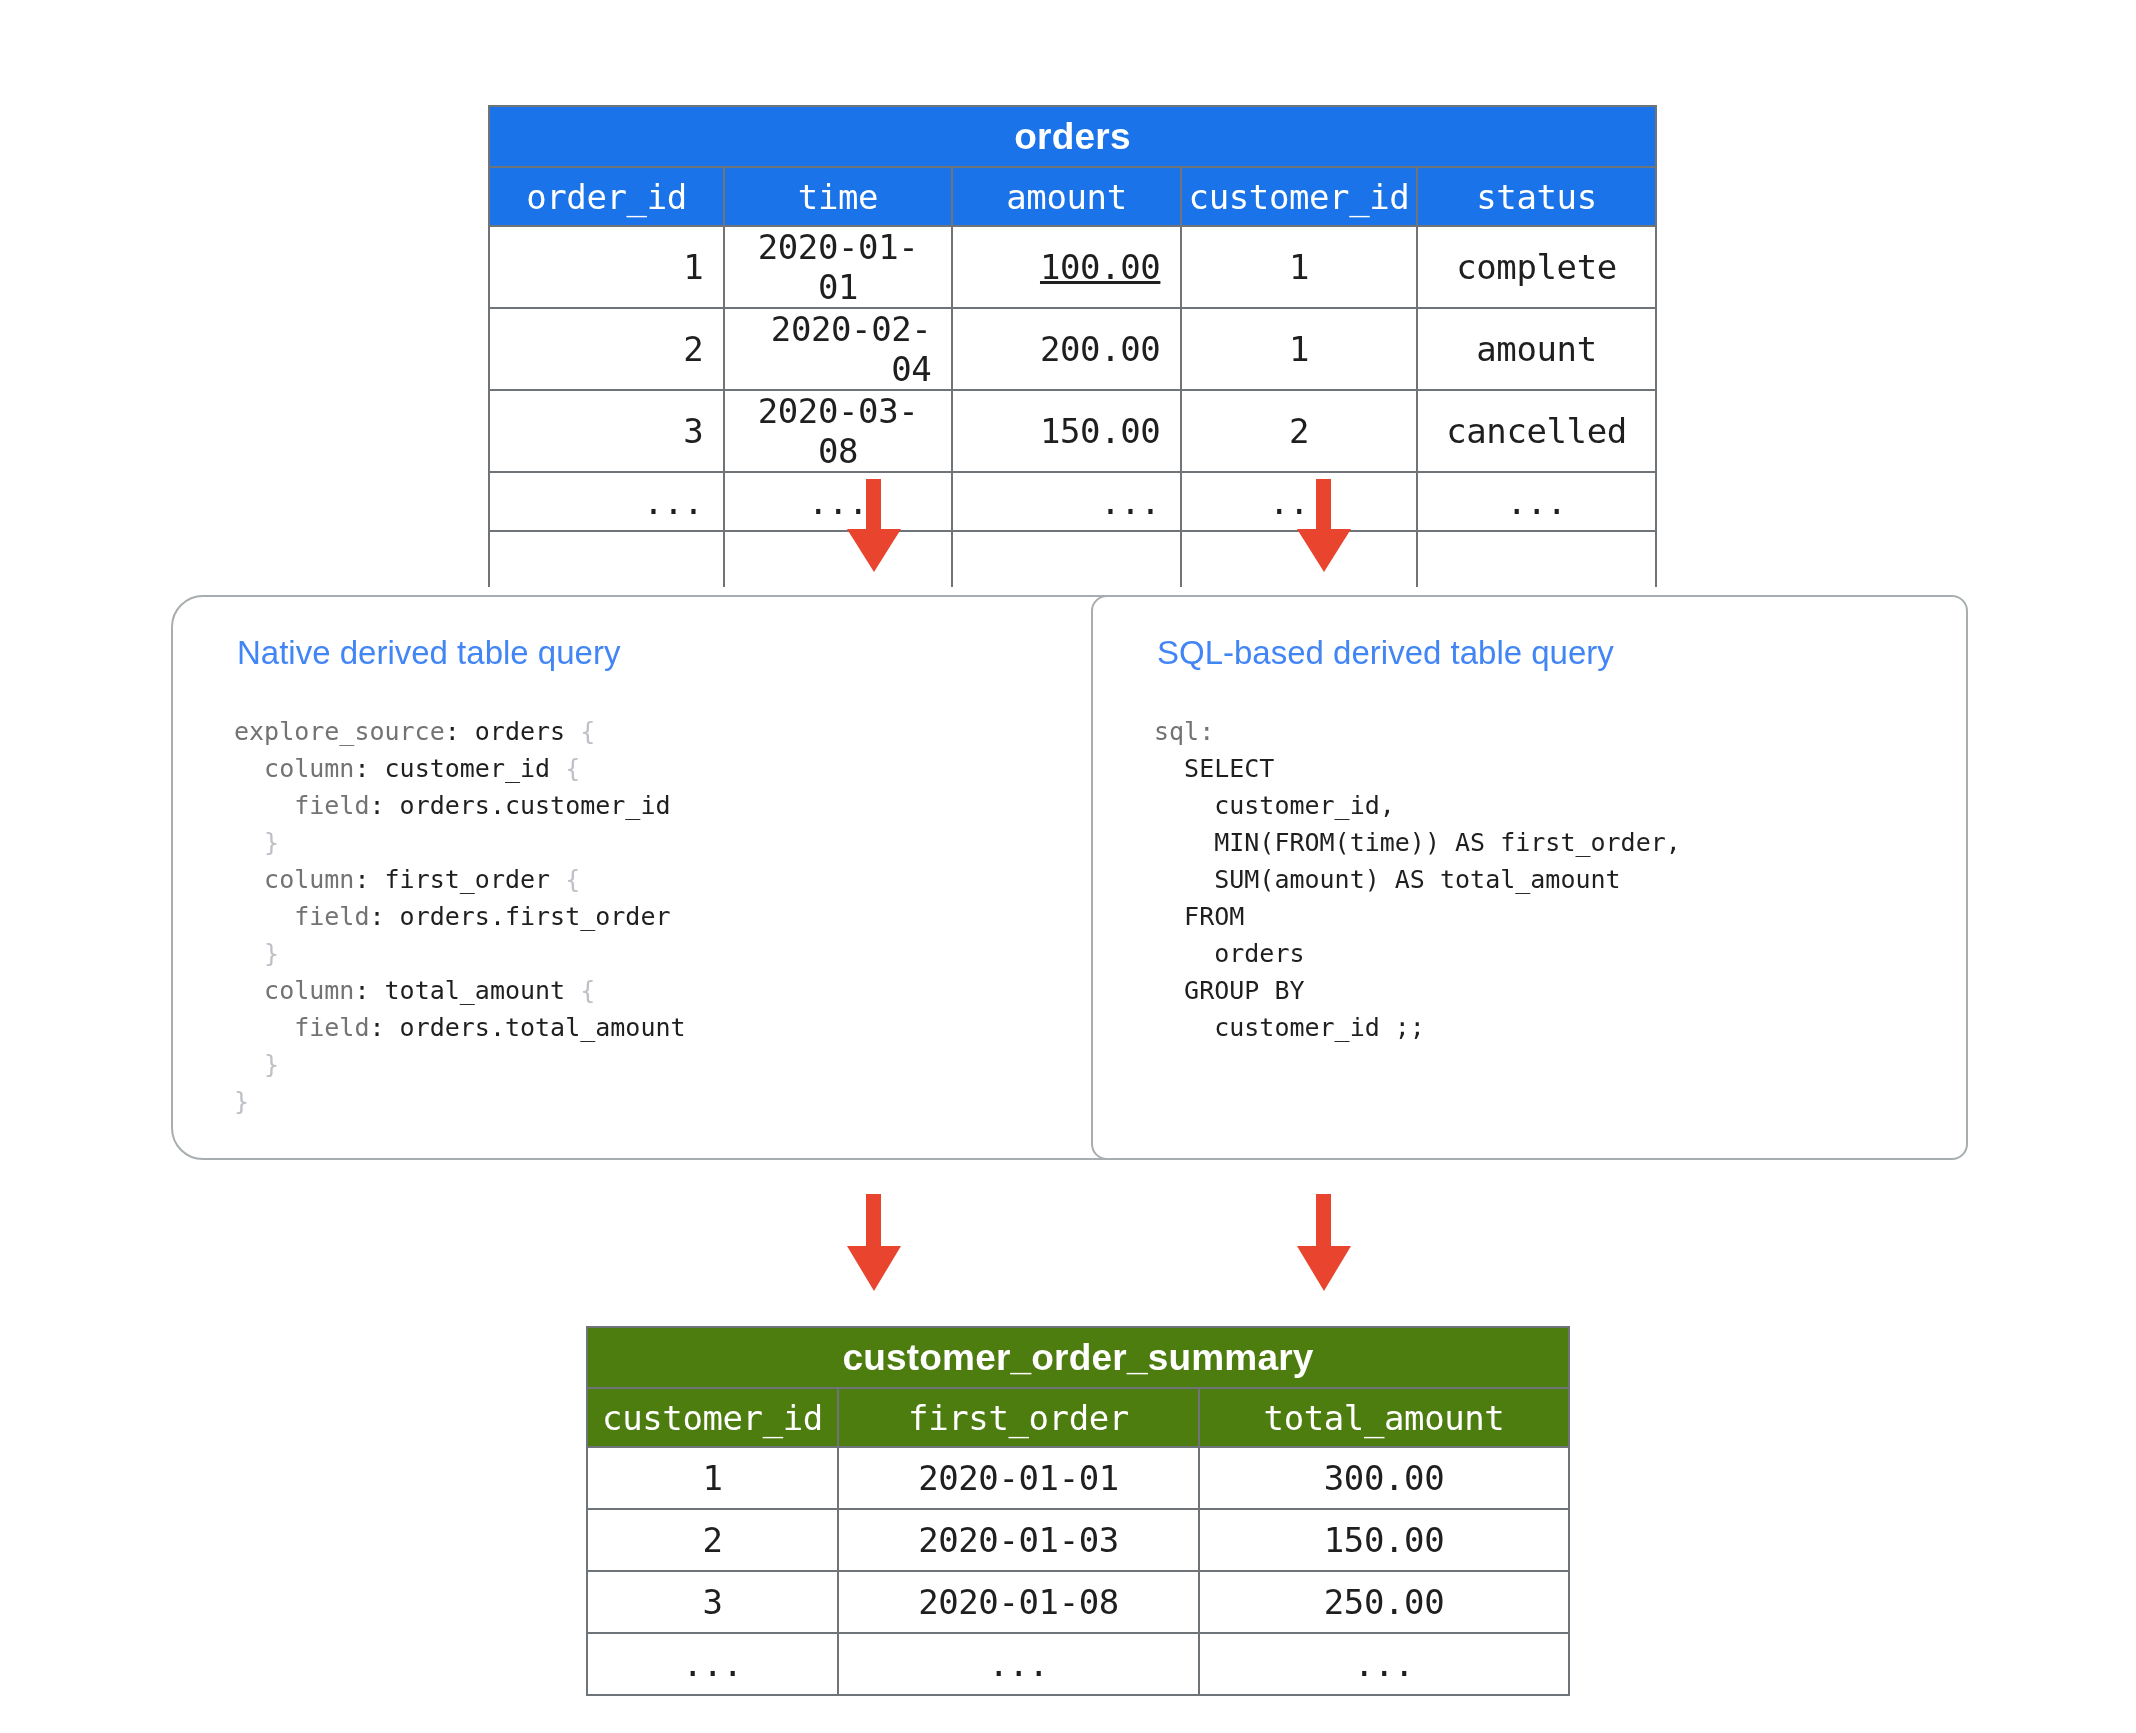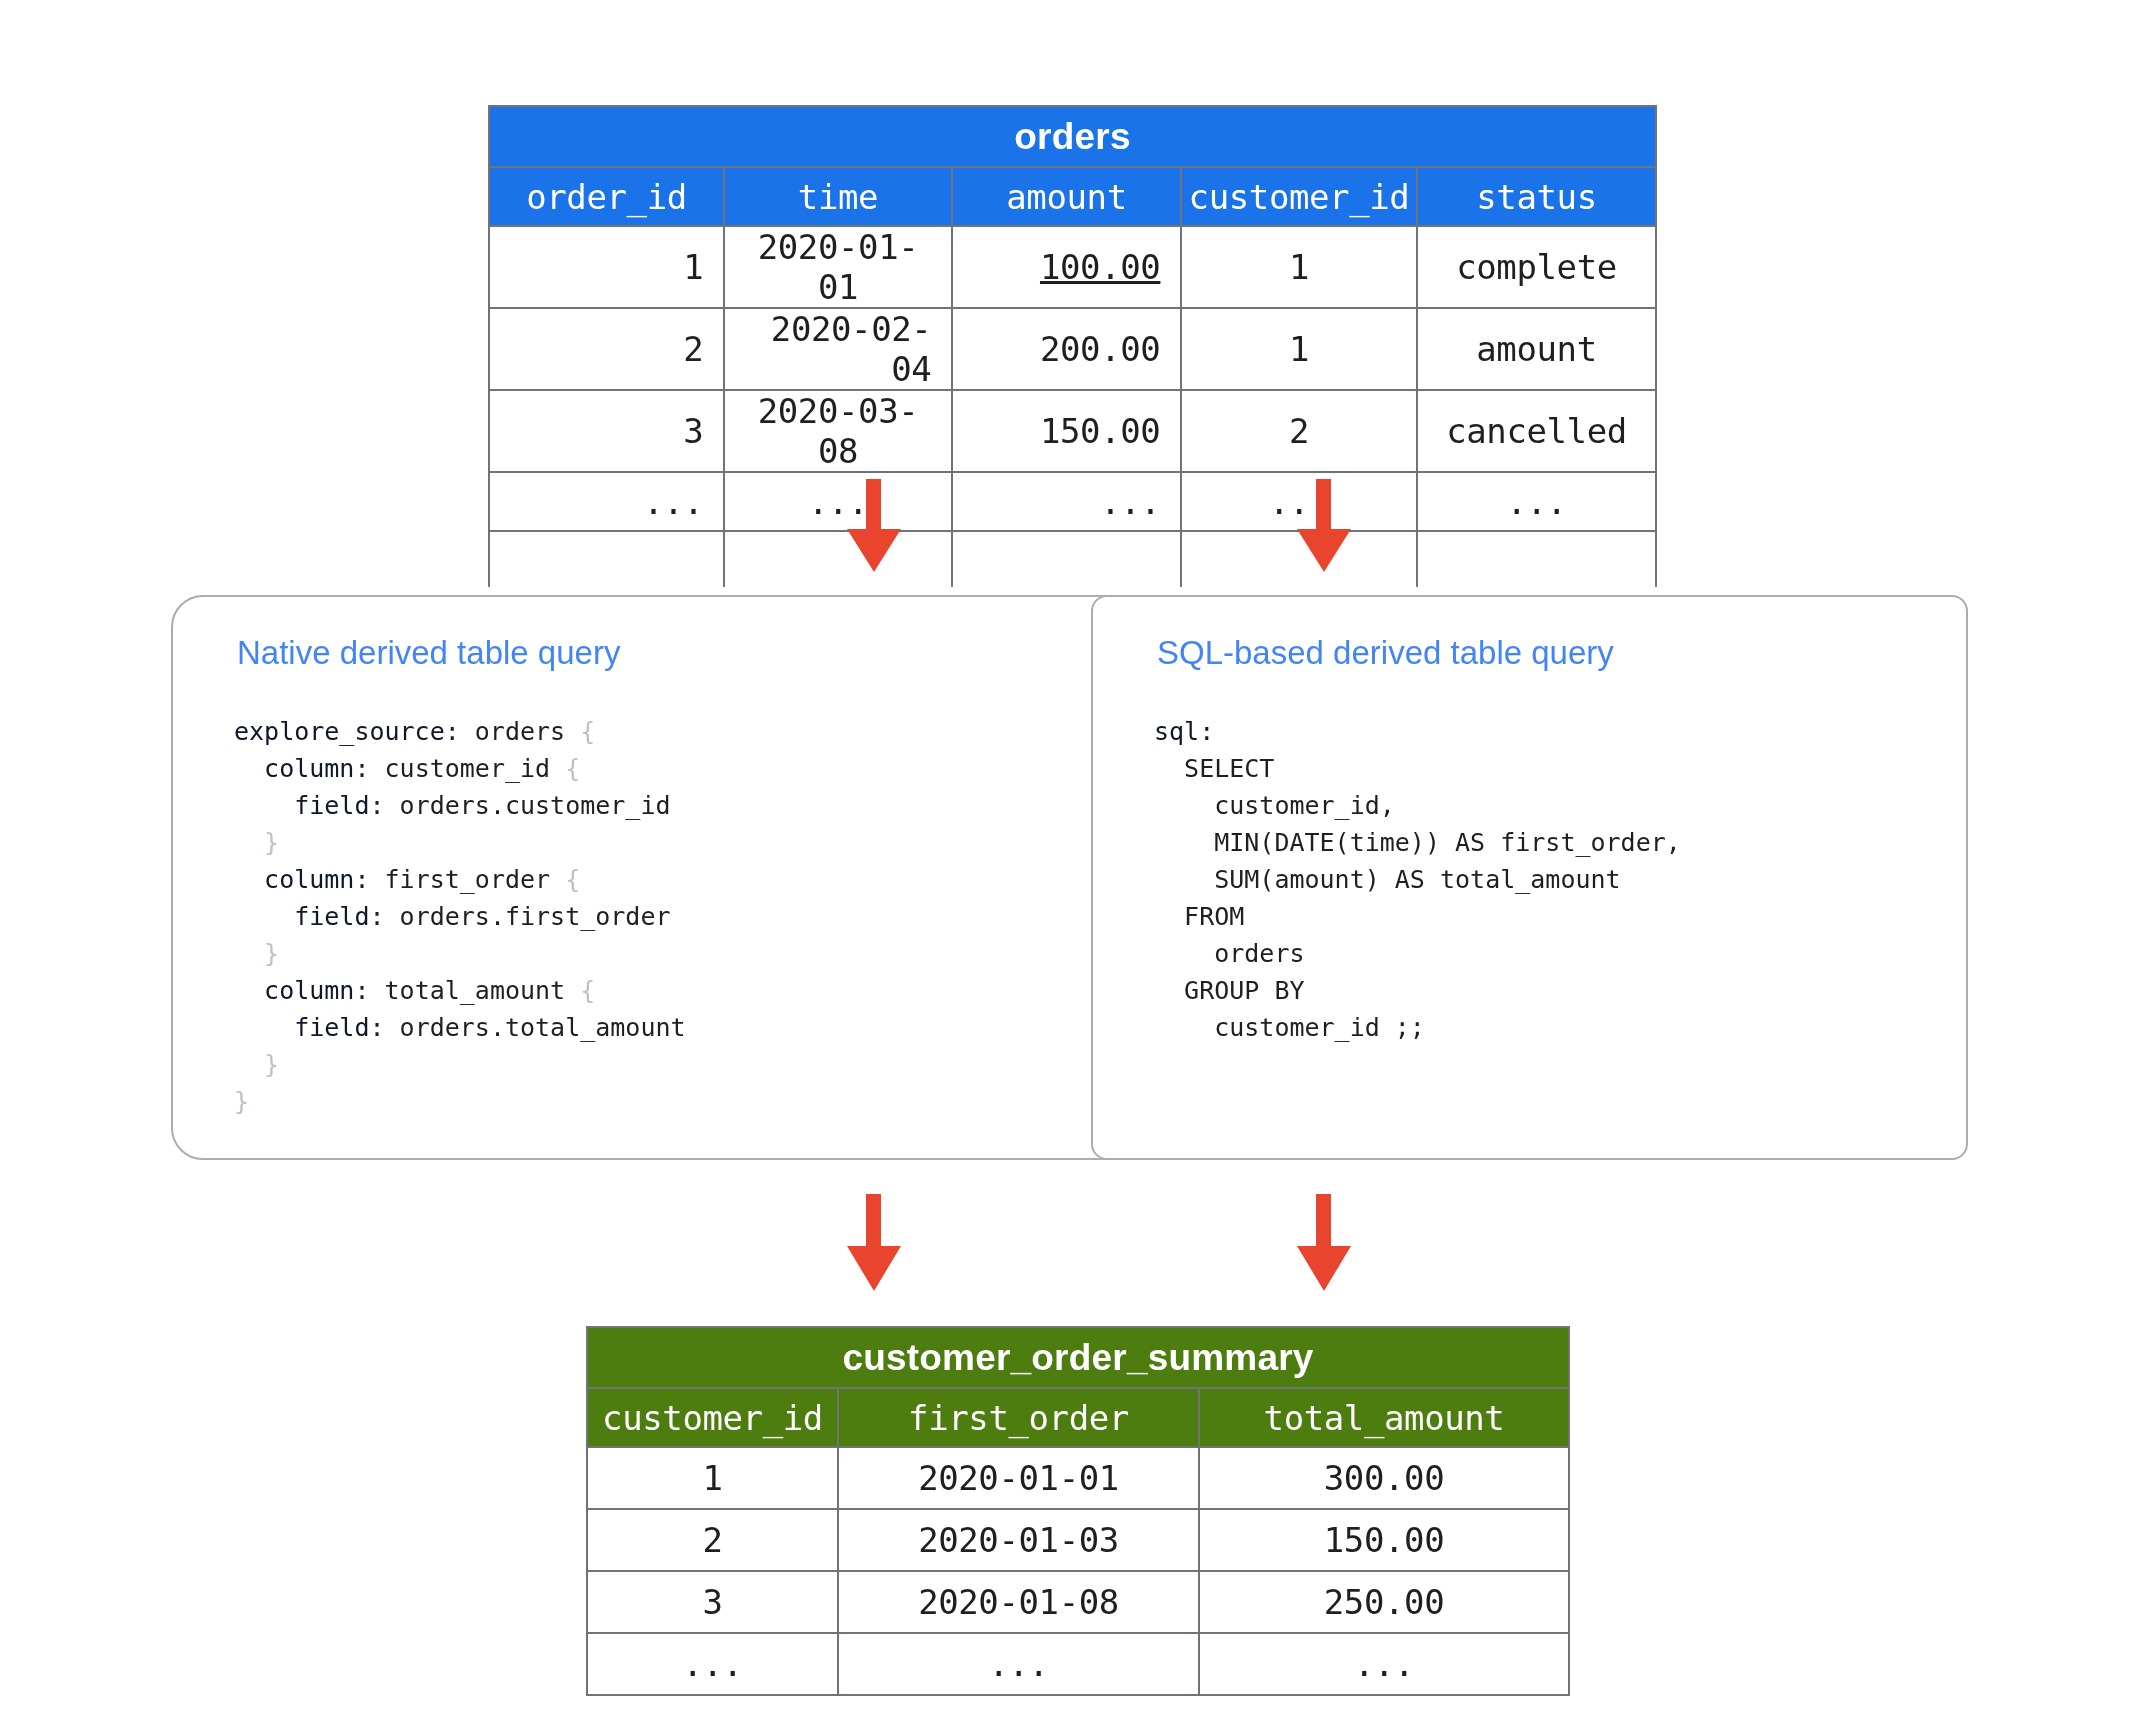--- a/index.html
+++ b/index.html
@@ -118,21 +118,21 @@
   .code {
     position: absolute;
     left: 61px;
     top: 116px;
     font-family: "DejaVu Sans Mono", monospace;
     font-size: 25px;
     line-height: 37px;
     color: #1f1f1f;
     white-space: pre;
   }
-  .code .kw { color: #0f172a; }
+  .code .kw { color: #737373; }
   .code .br { color: #bdc1c6; }
 </style>
 </head>
 <body>
 
 <table class="tbl" id="orders-table">
   <colgroup>
     <col style="width:235px">
       <col style="width:228px">
       <col style="width:229px">
@@ -218,21 +218,21 @@
 <span>    <span class="kw">field</span>: orders.total_amount</span>
 <span>  <span class="br">}</span></span>
 <span><span class="br">}</span></span></div>
 </div>
 
 <div class="card" id="card-sql">
   <div class="card-title">SQL-based derived table query</div>
   <div class="code" id="code-sql"><span><span class="kw">sql:</span></span>
 <span>  SELECT</span>
 <span>    customer_id,</span>
-<span>    MIN(DATE(time)) AS first_order,</span>
+<span>    MIN(FROM(time)) AS first_order,</span>
 <span>    SUM(amount) AS total_amount</span>
 <span>  FROM</span>
 <span>    orders</span>
 <span>  GROUP BY</span>
 <span>    customer_id ;;</span></div>
 </div>
 
 <table class="tbl" id="summary-table">
   <colgroup>
     <col style="width:251px">

